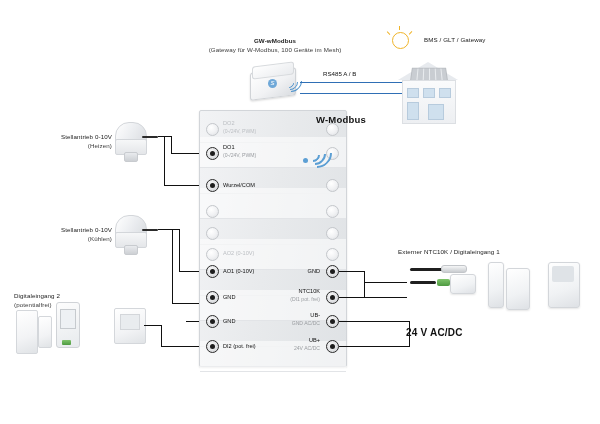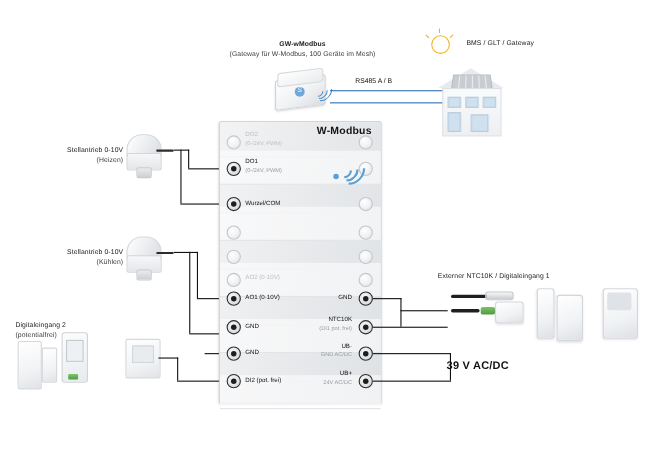--- a/index.html
+++ b/index.html
@@ -474,21 +474,21 @@
 
   <div class="wire wire-h abs" style="left:339px; top:271px; width:26px;"></div>
   <div class="wire wire-v abs" style="left:364px; top:271px; height:26px;"></div>
   <div class="wire wire-h abs" style="left:339px; top:297px; width:68px;"></div>
   <div class="wire wire-h abs" style="left:364px; top:282px; width:43px;"></div>
 
   <div class="wire wire-h abs" style="left:339px; top:321px; width:71px;"></div>
   <div class="wire wire-h abs" style="left:339px; top:346px; width:71px;"></div>
   <div class="wire wire-v abs" style="left:409px; top:321px; height:25px;"></div>
 
-  <div class="abs title-24v" style="left:406px; top:327px;">39 V AC/DC</div>
+  <div class="abs title-24v" style="left:406px; top:327px;">24 V AC/DC</div>
 
   <div class="abs lbl" style="left:398px; top:248px;">Externer NTC10K / Digitaleingang 1</div>
 
   <div class="cable-blk" style="left:410px; top:268px; width:34px; height:3px;"></div>
   <div class="cable-blk" style="left:410px; top:281px; width:26px; height:3px;"></div>
   <div class="ntc-probe" style="left:441px; top:265px; width:24px;"></div>
   <div class="ntc-green" style="left:437px; top:279px;"></div>
   <div class="sensor-box" style="left:450px; top:274px; width:24px; height:18px;"></div>
 
   <div class="sensor-box" style="left:488px; top:262px; width:14px; height:44px;"></div>
@@ -507,21 +507,21 @@
     <div class="gw-logo">S</div>
     <div class="wifi-arc wifi-blue" style="left:36px; top:16px; width:8px; height:8px; transform:rotate(45deg);"></div>
     <div class="wifi-arc wifi-blue" style="left:34px; top:12px; width:14px; height:14px; transform:rotate(45deg);"></div>
     <div class="wifi-arc wifi-blue" style="left:32px; top:8px; width:20px; height:20px; transform:rotate(45deg);"></div>
   </div>
 
   <div class="wire wire-h wire-blue abs" style="left:300px; top:82px; width:118px; height:1.3px;"></div>
   <div class="wire wire-h wire-blue abs" style="left:300px; top:93px; width:118px; height:1.3px;"></div>
   <div class="abs rs485" style="left:323px; top:70px;">RS485 A / B</div>
 
-  <div class="abs title-bold" style="left:288px; top:114px;">W-Modbus</div>
+  <div class="abs title-bold" style="left:316px; top:114px;">W-Modbus</div>
   <div id="wifi-big">
     <div class="a" style="left:6px; top:16px; width:10px; height:10px;"></div>
     <div class="a" style="left:4px; top:11px; width:18px; height:18px;"></div>
     <div class="a" style="left:2px; top:6px; width:26px; height:26px;"></div>
     <div class="dot"></div>
   </div>
 
   <div class="abs lbl" style="left:424px; top:36px;">BMS / GLT / Gateway</div>
 
   <div class="sun"></div>

